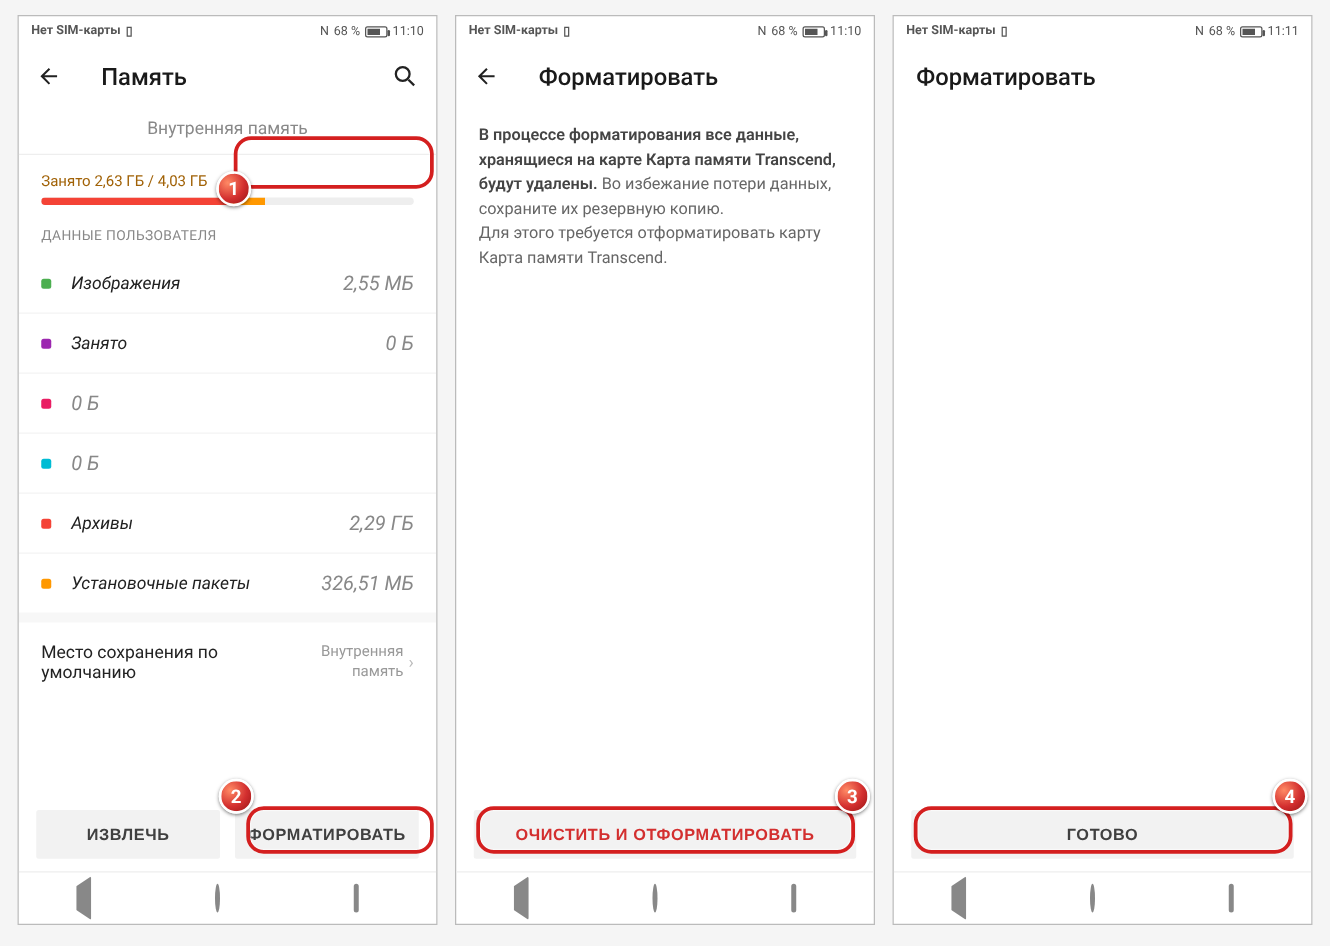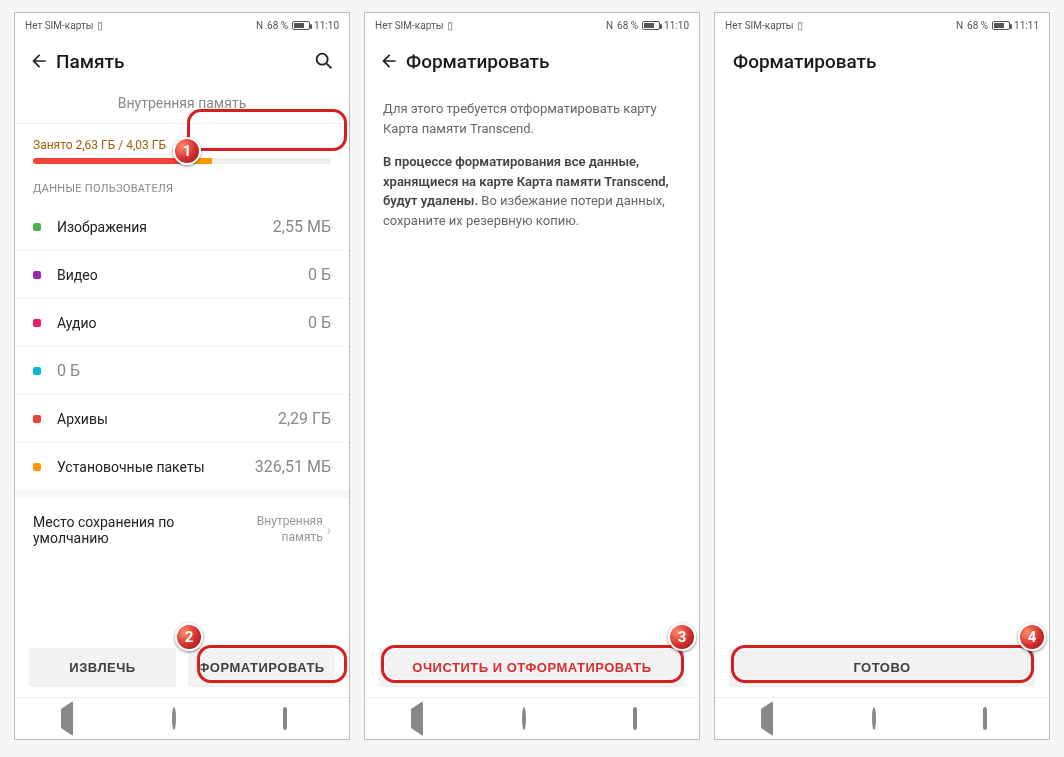--- a/index.html
+++ b/index.html
@@ -26,36 +26,36 @@
   
   .statusbar {
     height: 24px;
     display: flex;
     align-items: center;
     justify-content: space-between;
     padding: 0 10px;
     font-size: 10px;
     color: #555;
   }
-  .statusbar .left { display:flex; align-items:flex-start; gap:4px; }
+  .statusbar .left { display:flex; align-items:flex-start; gap:4px;font-weight:bold; }
   .statusbar .right { display:flex; align-items:center; gap:4px; }
   .sim-icon, .nfc-icon, .batt-icon { display:inline-block; }
   .batt-icon {
     width: 18px; height:9px; border:1px solid #555; border-radius:2px; position:relative;
   }
   .batt-icon::after{ content:""; position:absolute; right:-3px; top:2px; width:2px; height:5px; background:#555; border-radius:1px;}
   .batt-icon .fill{ position:absolute; left:1px; top:1px; bottom:1px; width:60%; background:#555; }
 
   
   .appbar {
     height: 48px;
     display: flex;
     align-items: center;
     padding: 0 14px;
-    gap: 7px;
+    gap: 32px;
   }
   .appbar .back {
     width: 20px; height: 20px; display:flex; align-items:center; justify-content:center;
     cursor:pointer;
   }
   .appbar .title { font-size: 19px; font-weight: 500; color:#1a1a1a; flex:1; }
   .appbar .search { width:22px; height:22px; display:flex; align-items:center; justify-content:center; cursor:pointer;}
 
   
   .tabs { display:flex; border-bottom:1px solid #eee; position:relative; }
@@ -73,20 +73,21 @@
   .usage-line { font-size:12px; color:#a16207; padding: 14px 18px 6px; }
   .bar {
     height:6px; background:#eee; margin:0 18px 18px; border-radius:3px; overflow:hidden; display:flex;
   }
   .bar span{ display:block; height:100%;}
 
   .section-header { font-size:11px; color:#888; letter-spacing:0.3px; padding: 0 18px 8px; }
   .row {
     display:flex; align-items:center; padding:14px 18px; font-size:14px; color:#222;
     border-bottom:1px solid #f4f4f4;
+    font-style:italic;
   }
   .row:last-child{border-bottom:none;justify-content:flex-end;}
   .dot{ width:8px; height:8px; border-radius:2px; margin-right:16px; }
   .row .label{ flex:1; }
   .row .val{ color:#888; font-size:16px;}
   .default-loc {
     display:flex; justify-content:space-between; align-items:flex-start; padding:16px 18px;
     border-top:8px solid #f7f7f7;
     font-size:14px; color:#222;
   }
@@ -186,26 +187,25 @@
     <div class="section-header">ДАННЫЕ ПОЛЬЗОВАТЕЛЯ</div>
 
     <div id="s1rows">
         <div class="row">
           <span class="dot" style="background:#4caf50"></span>
           <span class="label">Изображения</span>
           <span class="val">2,55 МБ</span>
         </div>
         <div class="row">
           <span class="dot" style="background:#9c27b0"></span>
-          <span class="label">Видео</span>
+          <span class="label">Занято</span>
           <span class="val">0 Б</span>
         </div>
         <div class="row">
           <span class="dot" style="background:#e91e63"></span>
-          <span class="label">Аудио</span>
           <span class="val">0 Б</span>
         </div>
         <div class="row">
           <span class="dot" style="background:#00bcd4"></span>
           <span class="val">0 Б</span>
         </div>
         <div class="row">
           <span class="dot" style="background:#f44336"></span>
           <span class="label">Архивы</span>
           <span class="val">2,29 ГБ</span>
@@ -260,24 +260,24 @@
   <div class="appbar">
     <span class="back">
       <svg width="20" height="20" viewBox="0 0 24 24">
           <path d="M20 11H7.8l5.6-5.6L12 4l-8 8 8 8 1.4-1.4L7.8 13H20z" fill="#222"></path>
         </svg>
     </span>
     <span class="title">Форматировать</span>
   </div>
 
   <div class="content content-pad">
-    <p class="desc" style="margin-bottom:14px;">Для этого требуется отформатировать карту Карта памяти Transcend.</p>
     <p class="desc">
       <span class="desc-bold">В процессе форматирования все данные, хранящиеся на карте Карта памяти Transcend, будут удалены.</span><span> Во избежание потери данных, сохраните их резервную копию.</span>
     </p>
+    <p class="desc" style="margin-bottom:14px;">Для этого требуется отформатировать карту Карта памяти Transcend.</p>
   </div>
 
   <div class="btnrow">
     <button class="btn red full">ОЧИСТИТЬ И ОТФОРМАТИРОВАТЬ</button>
   </div>
 
   <div class="navbar">
     <span class="navbtn"><span class="tri"></span></span>
     <span class="navbtn"><span class="circ"></span></span>
     <span class="navbtn"><span class="sq"></span></span>

